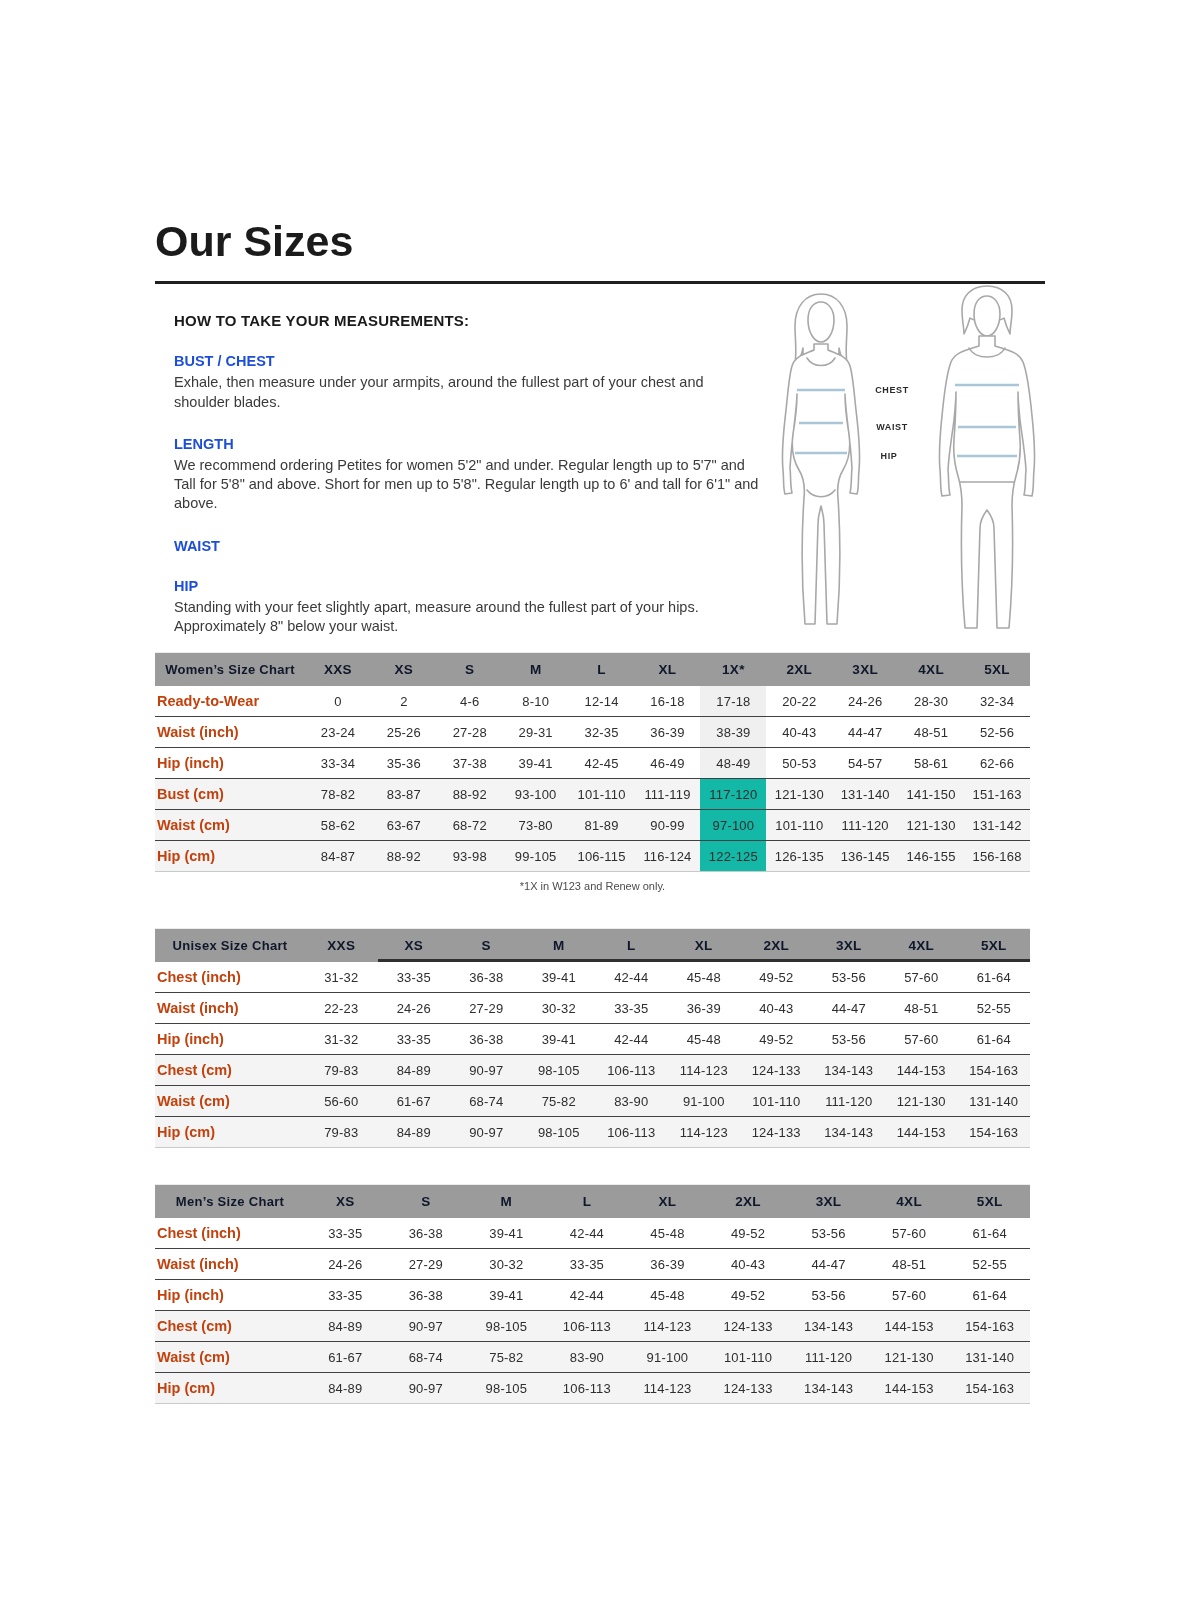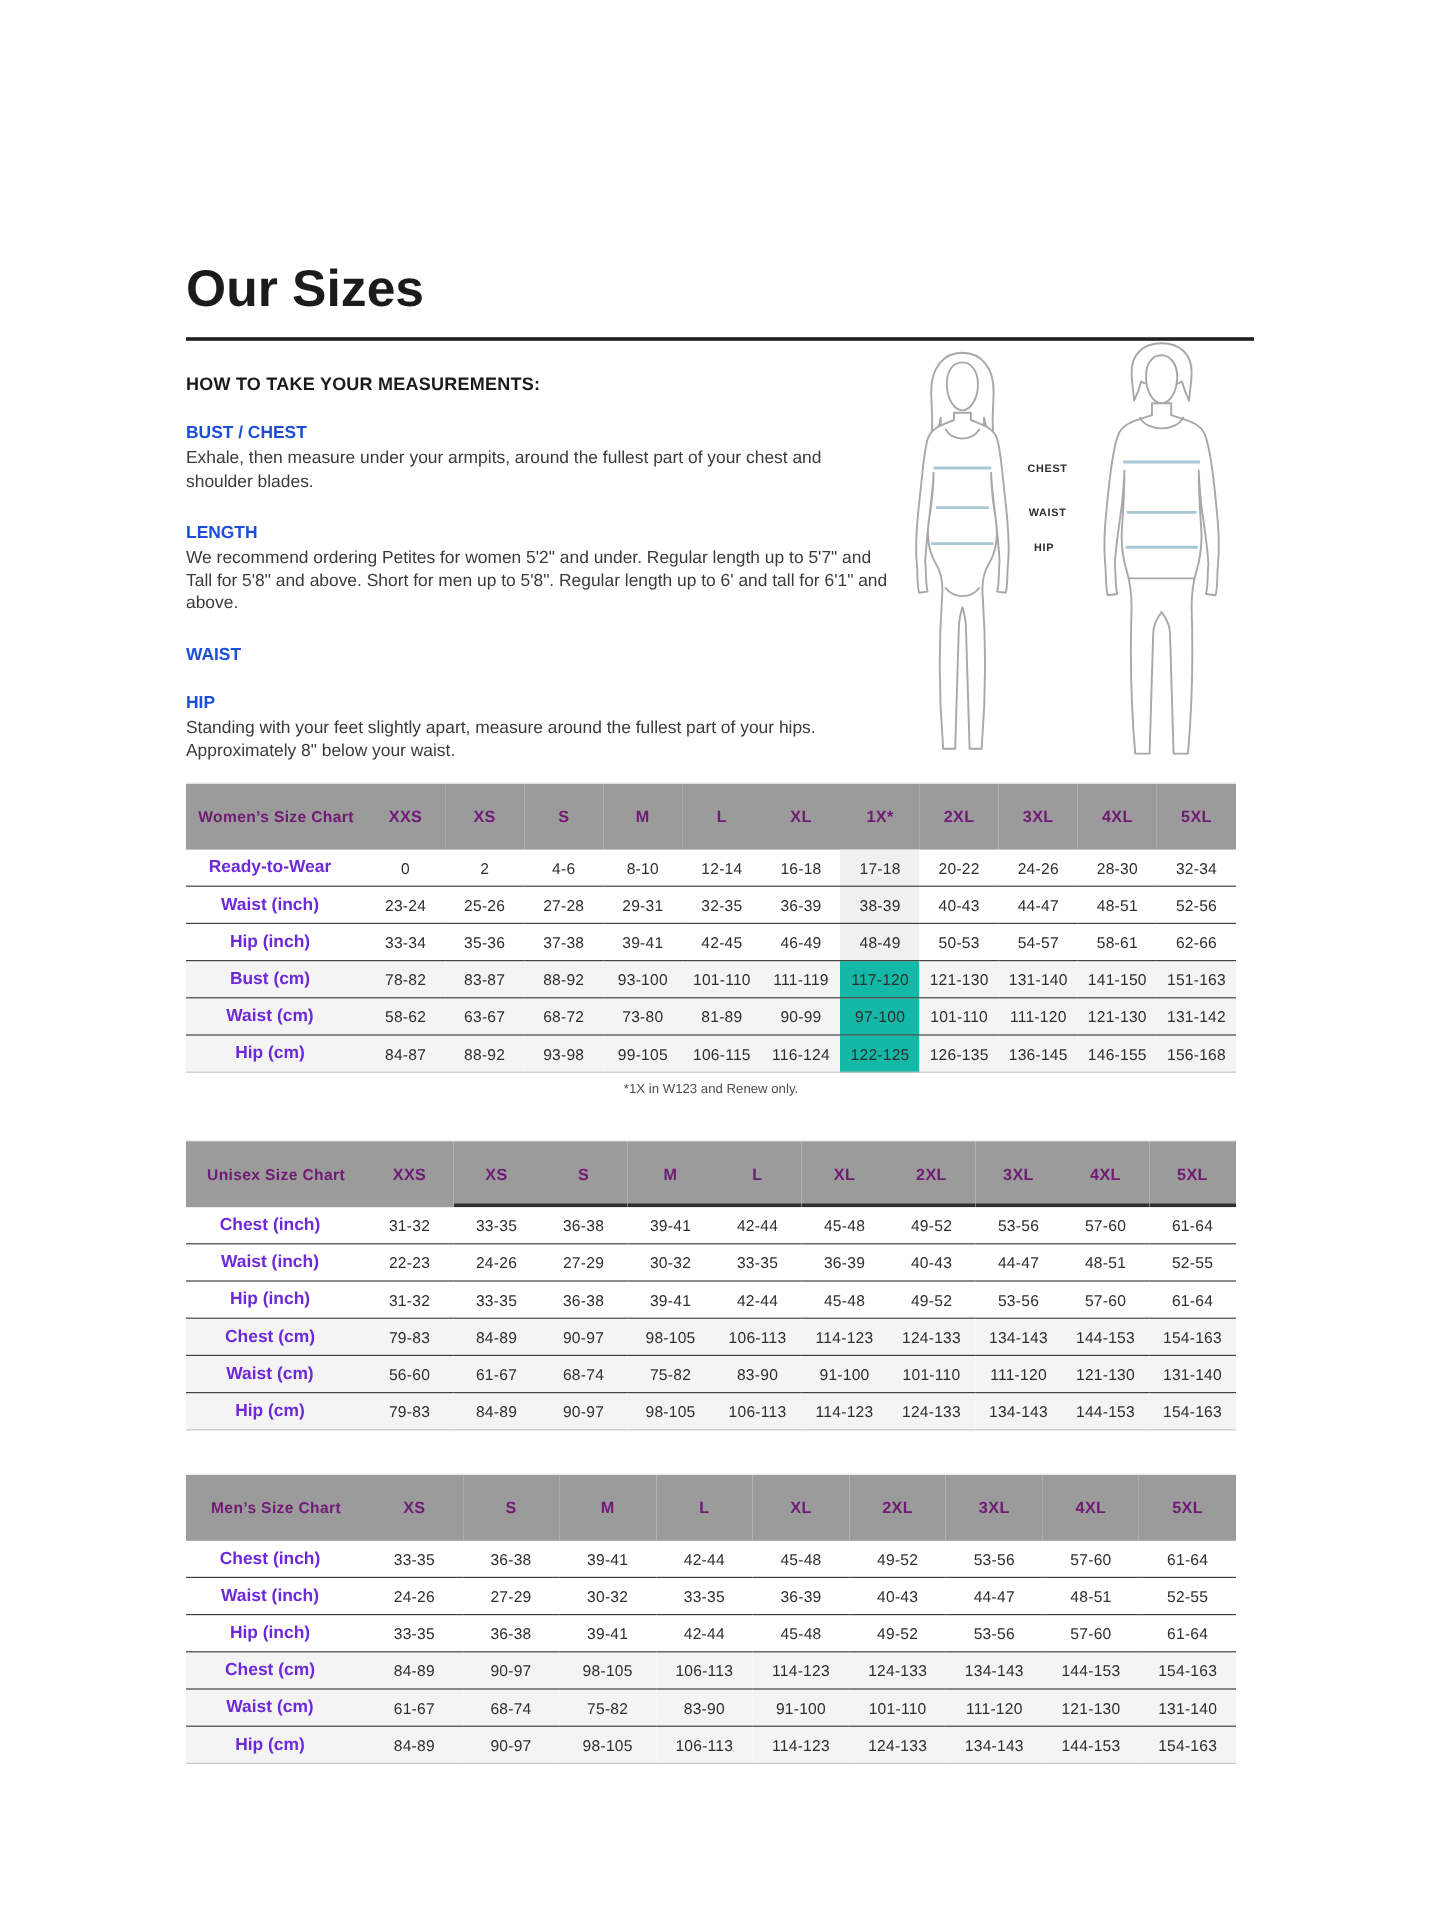--- a/index.html
+++ b/index.html
@@ -16,48 +16,48 @@
   .page-title{
     font-size:43px;font-weight:800;letter-spacing:0;
     color:#1b1b1b;line-height:1.1;
   }
   .rule{
     width:890px;border:none;margin:16px 0 0 0;
     border-top:3px solid #1f1f1f;
   }
   
   .measure-wrap{display:flex;width:890px;margin-top:28px;}
-  .m-left{width:585px;}
+  .m-left{width:585px;margin-left:19px;}
   .m-heading{font-size:15px;font-weight:bold;letter-spacing:.2px;color:#1a1a1a;}
   .m-sec{margin-top:24px;}
   .m-sec-title{font-weight:bold;font-size:14.5px;color:#1d4ed8;margin-bottom:4px;}
   .m-sec-body{font-size:14.5px;color:#3a3a3a;line-height:1.33;}
   .m-right{flex:1;position:relative;}
   .m-right svg{position:absolute;top:-28px;left:0;}
   
   .tables-root{margin-top:16px;}
   .table-block{margin-top:36px;}
   .table-block:first-child{margin-top:16px;}
   table.size-table{
     width:875px;border-collapse:collapse;table-layout:fixed;
     border-top:1px solid #ececec;
   }
   table.size-table th{
-    background:#9b9b9b;color:#701a75;font-weight:bold;
+    background:#9b9b9b;color:#0f172a;font-weight:bold;
     font-size:13.5px;letter-spacing:.3px;
-    padding:20px 2px;
+    padding:9px 2px;
   }
   table.size-table th.t-corner{font-size:13px;}
   table.size-table th.hdr-underline{box-shadow:inset 0 -3px 0 #2f2f2f;}
   table.size-table td{
     padding:7px 2px;text-align:center;
     font-size:13px;color:#2e2e2e;letter-spacing:.2px;
   }
   table.size-table td.label{
-    font-weight:bold;color:#6d28d9;text-align:center;
+    font-weight:bold;color:#c2410c;text-align:left;
     padding-right:12px;font-size:14.5px;letter-spacing:0;
   }
   table.size-table tbody tr{border-bottom:1.5px solid #414141;}
   table.size-table tbody tr:last-child{border-bottom:1px solid #c9c9c9;}
   table.size-table tbody tr.shaded{background:#f4f4f4;}
   table.size-table td.hl{background:#f0f0f0;}
   table.size-table tr.shaded td.hl{background:#14b8a6;}
   .footnote{
     width:875px;text-align:center;font-size:11px;color:#4c4c4c;margin-top:8px;
   }

